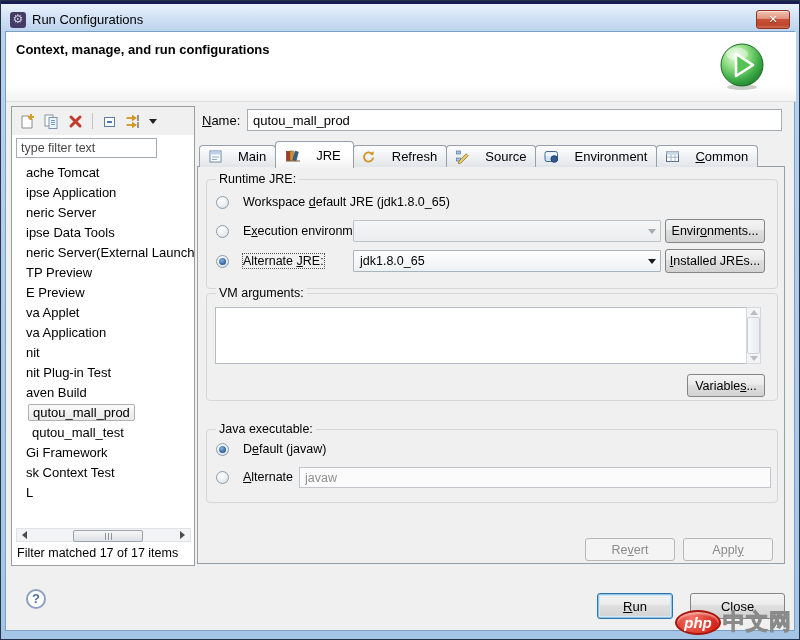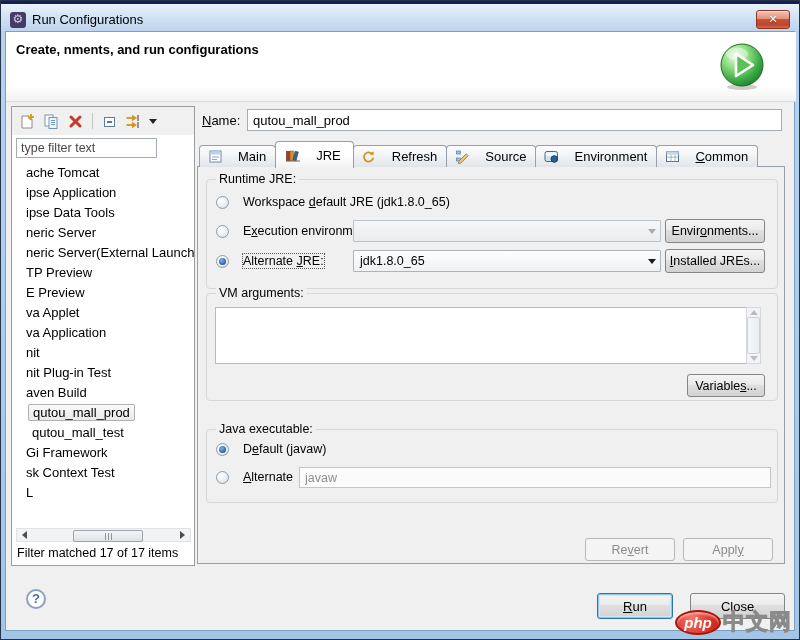--- a/index.html
+++ b/index.html
@@ -149,21 +149,21 @@
 
   <div class="titlebar">
     <span class="title-icon">⚙</span>
     <span class="title-text">Run Configurations</span>
     <div class="close-btn"><span>✕</span></div>
   </div>
 
   <div class="client">
 
     <div class="header-band">
-      <div class="header-title">Create, nments, and run configurations</div>
+      <div class="header-title">Context, manage, and run configurations</div>
       <div class="play-orb">
         <svg width="48" height="48" viewBox="0 0 48 48">
           <defs>
             <radialGradient id="orb" cx="35%" cy="28%" r="80%">
               <stop offset="0%" stop-color="#eafce4"></stop>
               <stop offset="38%" stop-color="#8fdd82"></stop>
               <stop offset="72%" stop-color="#3cab45"></stop>
               <stop offset="100%" stop-color="#1d7d2c"></stop>
             </radialGradient>
           </defs>
@@ -214,22 +214,22 @@
           </svg>
         </span>
         <span class="tb-caret"></span>
       </div>
 
       <input class="filter-input" value="type filter text" style="">
 
       <div class="tree">
         <div class="tree-row">ache Tomcat</div>
         <div class="tree-row">ipse Application</div>
+        <div class="tree-row">neric Server</div>
         <div class="tree-row">ipse Data Tools</div>
-        <div class="tree-row">neric Server</div>
         <div class="tree-row">neric Server(External Launch)</div>
         <div class="tree-row">TP Preview</div>
         <div class="tree-row">E Preview</div>
         <div class="tree-row">va Applet</div>
         <div class="tree-row">va Application</div>
         <div class="tree-row">nit</div>
         <div class="tree-row">nit Plug-in Test</div>
         <div class="tree-row">aven Build</div>
         <div class="tree-row indent selected"><span>qutou_mall_prod</span></div>
         <div class="tree-row indent">qutou_mall_test</div>

